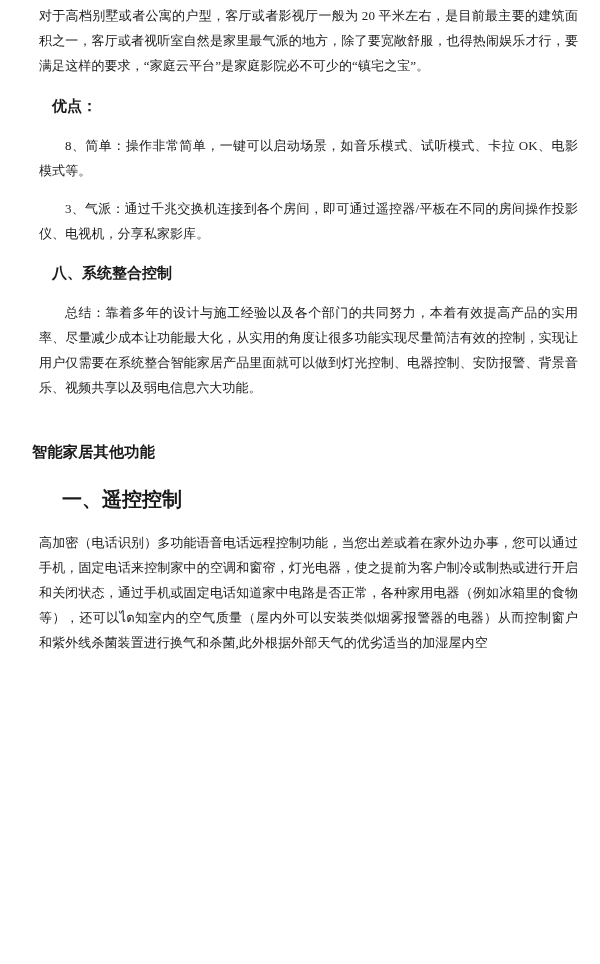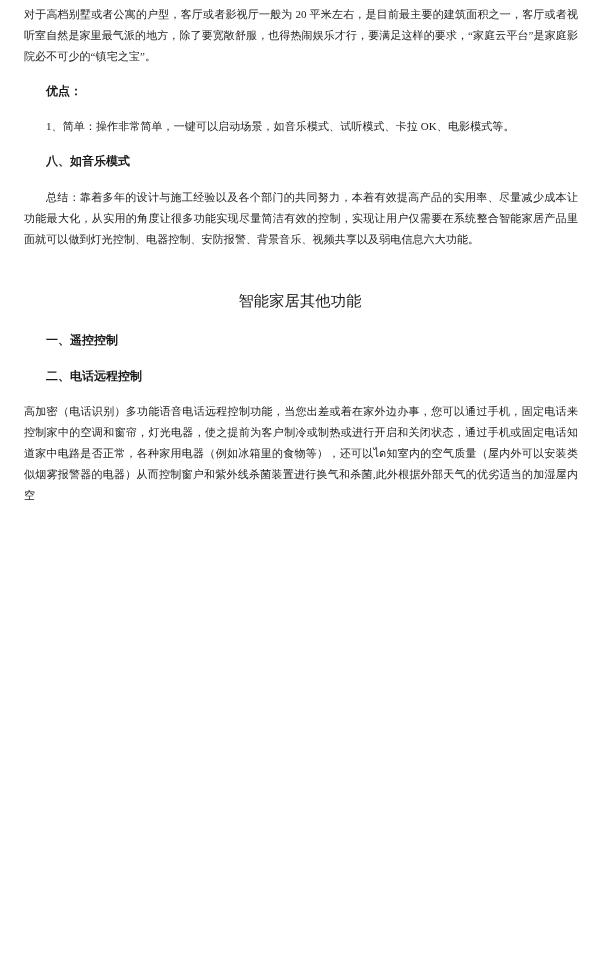--- a/index.html
+++ b/index.html
@@ -14,76 +14,75 @@
     color: #1a1a1a;
   }
   .page {
     width: 600px;
     min-height: 964px;
     box-sizing: border-box;
     padding: 4px 22px 10px 22px;
     background: #ffffff;
   }
   p {
-    margin: 0 0 13px 2px;
-    font-size: 11px;
+    margin: 0 0 13px 17px;
+    font-size: 13px;
     line-height: 1.92;
     text-align: justify;
     text-justify: inter-ideograph;
     letter-spacing: 0.1px;
   }
   p.indent {
     text-indent: 2em;
   }
   .h-bold {
     margin: 0 0 13px 0;
-    font-size: 12px;
+    font-size: 15px;
     line-height: 1.92;
     font-weight: bold;
     text-indent: 2em;
   }
   .h-section {
-    margin: 18px 0 13px 0;
+    margin: 18px 0 13px 10px;
     font-size: 15.2px;
     line-height: 1.9;
-    font-weight: normal;
+    font-weight: bold;
     letter-spacing: 0.2px;
-    text-align: center;
   }
   .h-sub {
     margin: 0 0 13px 0;
-    font-size: 12px;
+    font-size: 20px;
     line-height: 1.92;
     font-weight: bold;
     text-indent: 2em;
   }
   .spacer-sm { height: 6px; }
 </style>
 </head>
 <body>
 
 <div class="page">
 
   <p class="body">对于高档别墅或者公寓的户型，客厅或者影视厅一般为 20 平米左右，是目前最主要的建筑面积之一，客厅或者视听室自然是家里最气派的地方，除了要宽敞舒服，也得热闹娱乐才行，要满足这样的要求，“家庭云平台”是家庭影院必不可少的“镇宅之宝”。</p>
 
   <div class="h-bold">优点：</div>
 
-  <p class="indent">1、简单：操作非常简单，一键可以启动场景，如音乐模式、试听模式、卡拉 OK、电影模式等。</p>
+  <p class="indent">8、简单：操作非常简单，一键可以启动场景，如音乐模式、试听模式、卡拉 OK、电影模式等。</p>
 
 
+  <p class="indent">3、气派：通过千兆交换机连接到各个房间，即可通过遥控器/平板在不同的房间操作投影仪、电视机，分享私家影库。</p>
 
 
-  <div class="h-bold">八、如音乐模式</div>
+  <div class="h-bold">八、系统整合控制</div>
 
   <p class="indent">总结：靠着多年的设计与施工经验以及各个部门的共同努力，本着有效提高产品的实用率、尽量减少成本让功能最大化，从实用的角度让很多功能实现尽量简洁有效的控制，实现让用户仅需要在系统整合智能家居产品里面就可以做到灯光控制、电器控制、安防报警、背景音乐、视频共享以及弱电信息六大功能。</p>
 
   <div class="spacer-sm"></div>
 
   <div class="h-section">智能家居其他功能</div>
 
   <div class="h-sub">一、遥控控制</div>
 
 
-  <div class="h-sub">二、电话远程控制</div>
 
   <p class="body">高加密（电话识别）多功能语音电话远程控制功能，当您出差或着在家外边办事，您可以通过手机，固定电话来控制家中的空调和窗帘，灯光电器，使之提前为客户制冷或制热或进行开启和关闭状态，通过手机或固定电话知道家中电路是否正常，各种家用电器（例如冰箱里的食物等），还可以ได知室内的空气质量（屋内外可以安装类似烟雾报警器的电器）从而控制窗户和紫外线杀菌装置进行换气和杀菌,此外根据外部天气的优劣适当的加湿屋内空</p>
 
 </div>
 
 </body></html>

